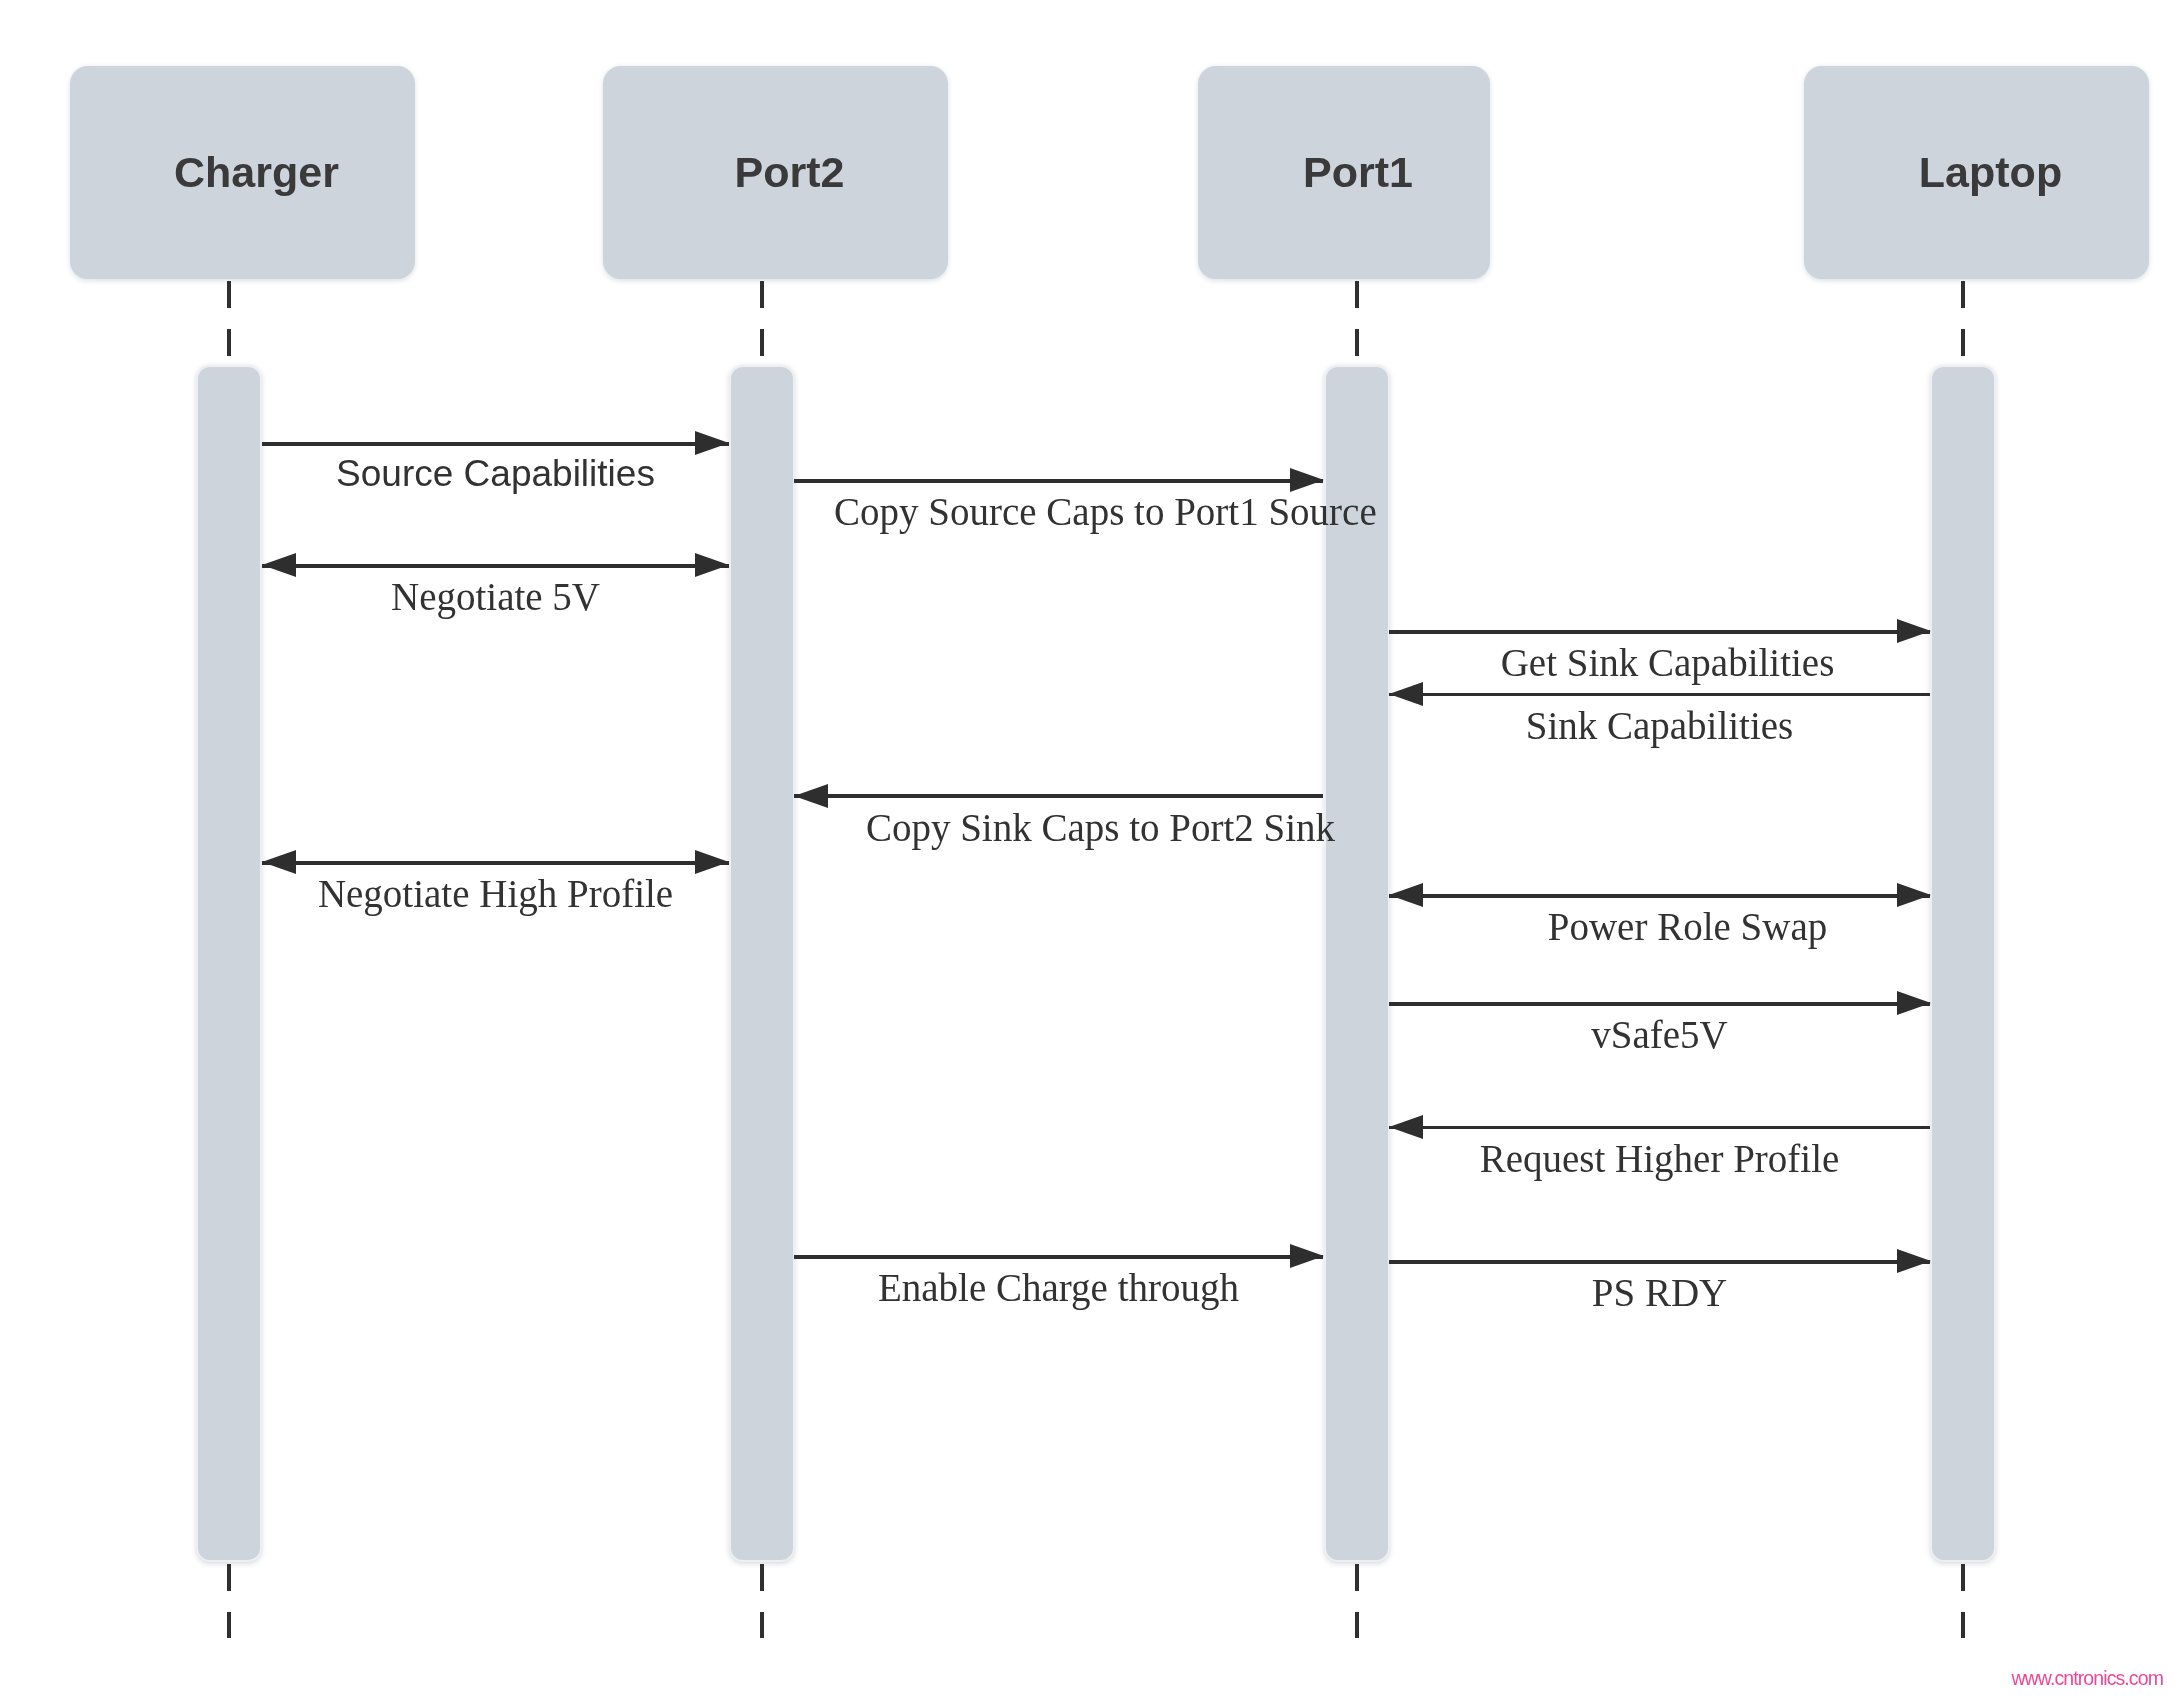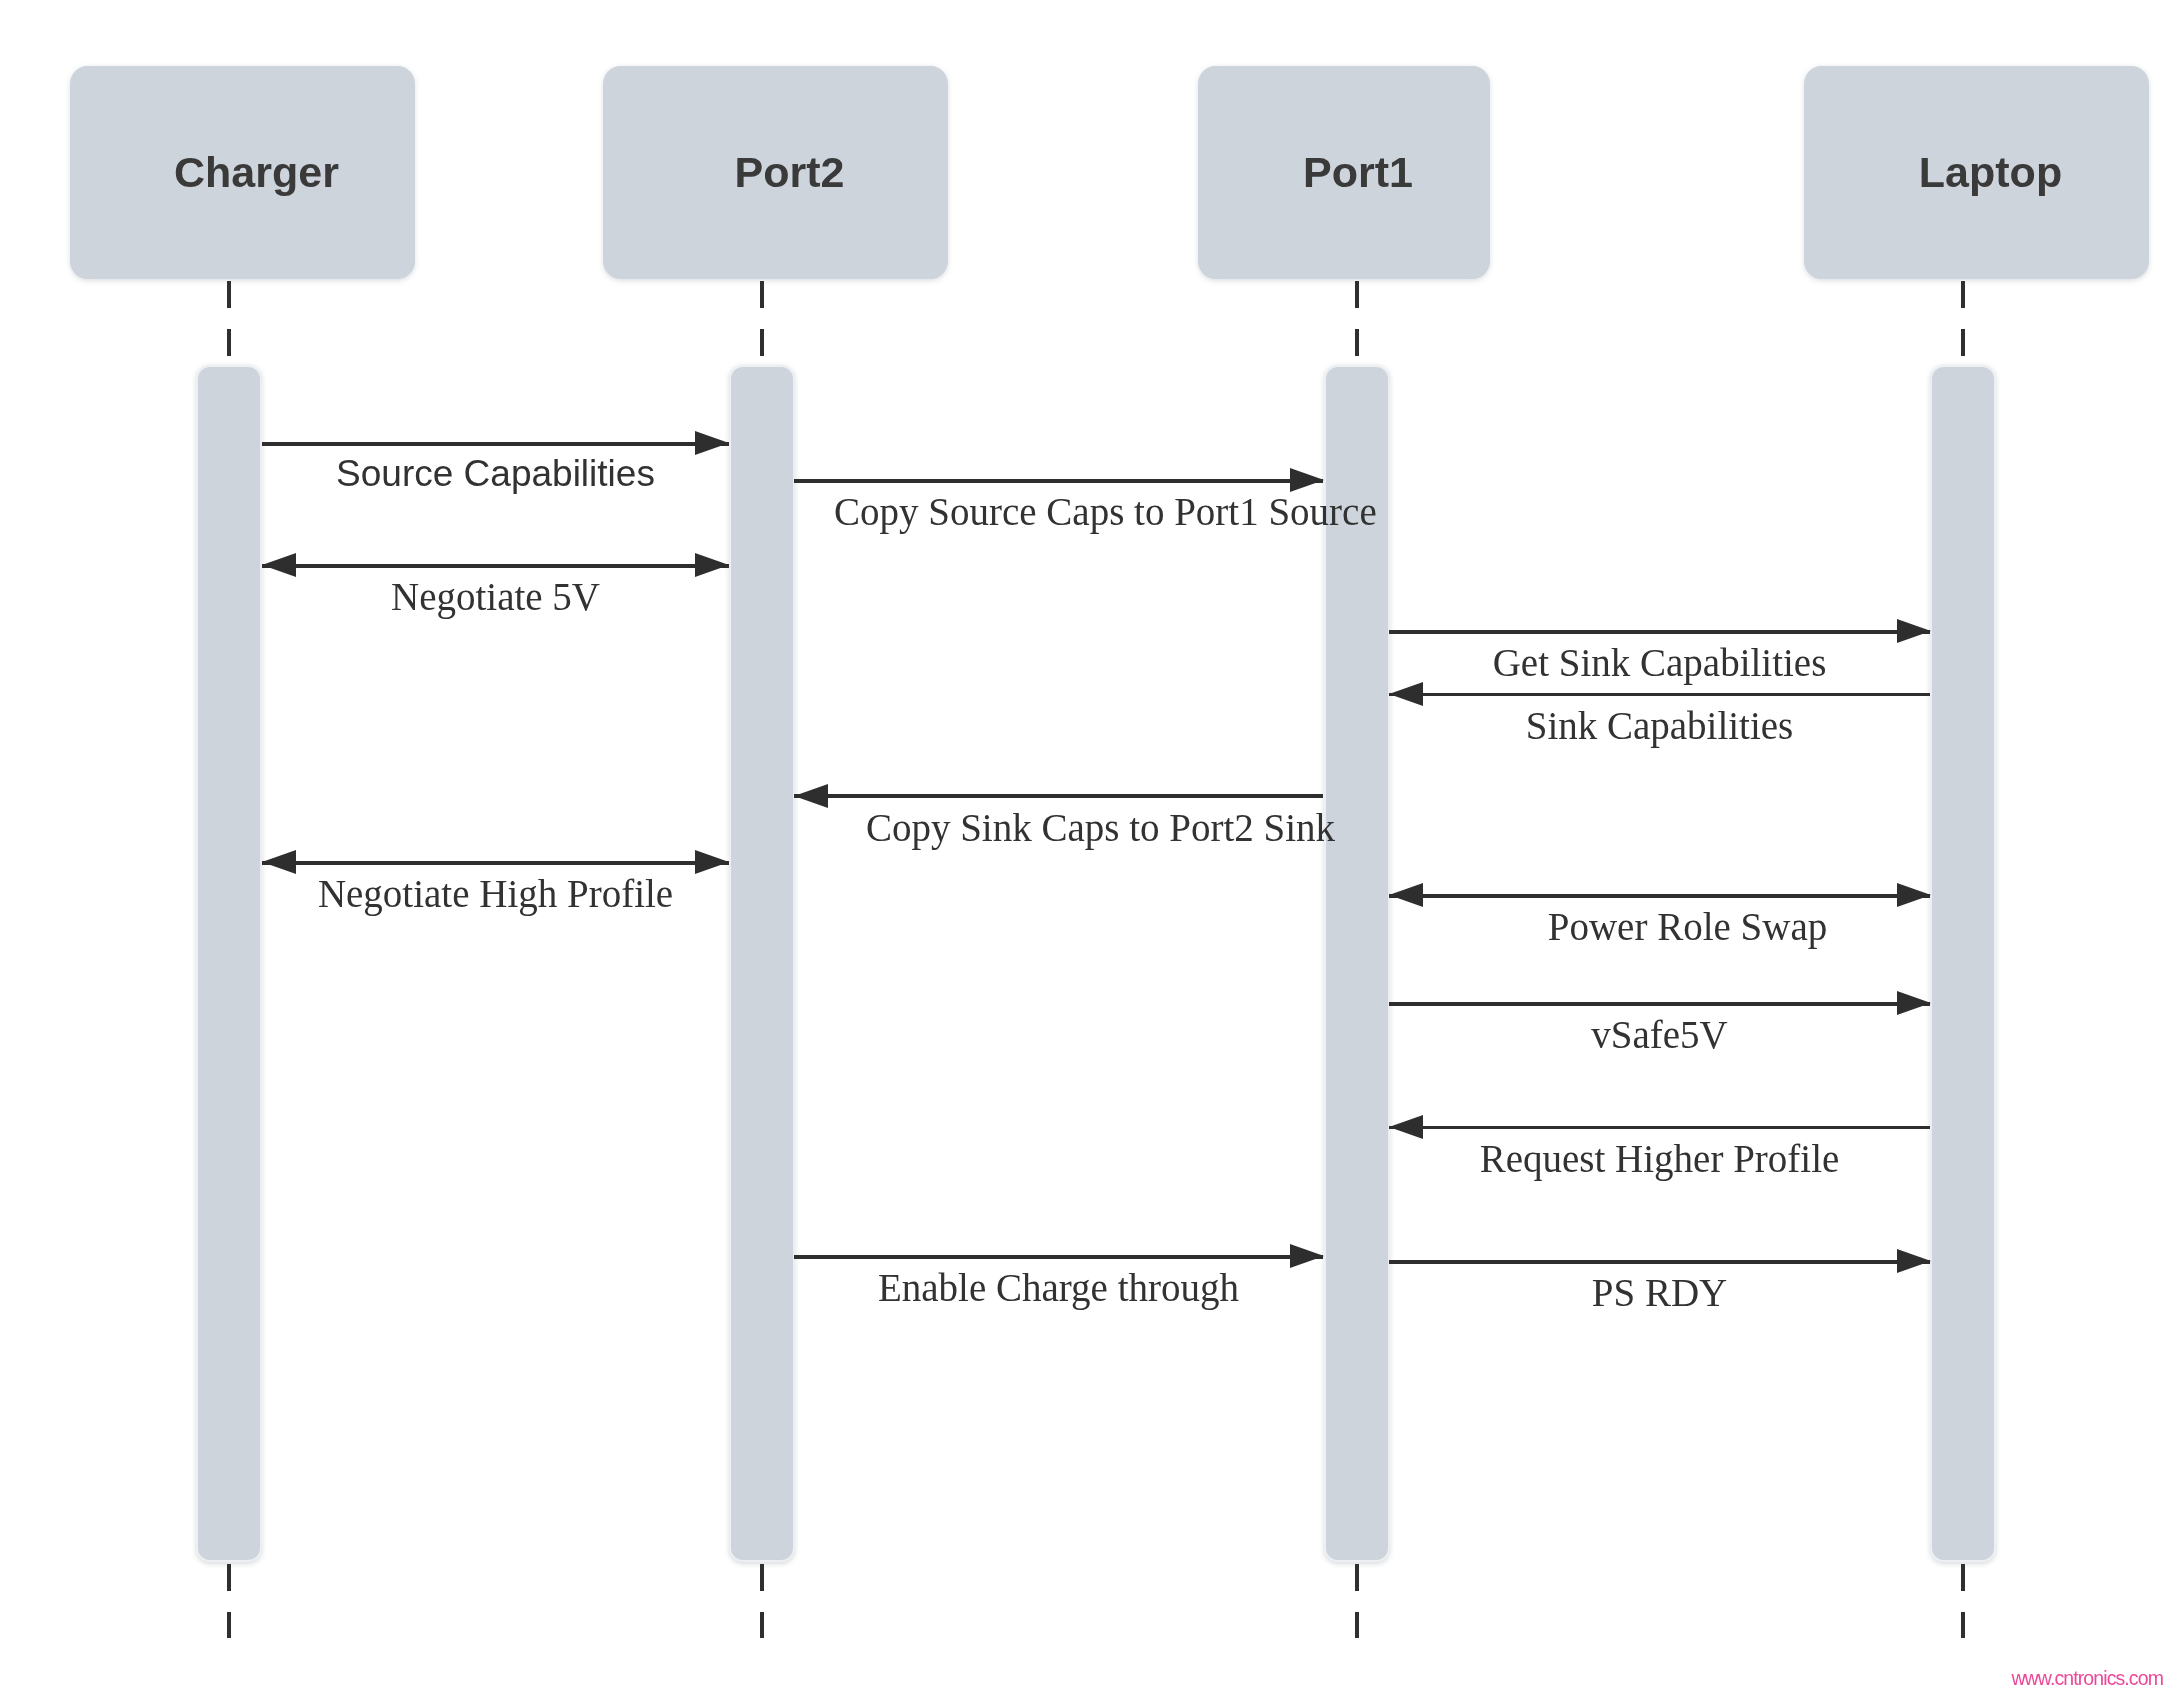--- a/index.html
+++ b/index.html
@@ -61,21 +61,21 @@
     <div class="mlabel sans" style="left: 262px; top: 454px; width: 467px;">Source Capabilities</div>
     <div class="mline" style="left: 794px; top: 479px; width: 529px; height: 3.5px;"></div>
     <div class="mhead r" style="left: 1290px; top: 468px;"></div>
     <div class="mlabel serif" style="left: 794px; top: 491px; width: 529px; padding-left: 40px;">Copy Source Caps to Port1 Source</div>
     <div class="mline" style="left: 262px; top: 564px; width: 467px; height: 3.5px;"></div>
     <div class="mhead r" style="left: 695px; top: 553px;"></div>
     <div class="mhead l" style="left: 262px; top: 553px;"></div>
     <div class="mlabel serif" style="left: 262px; top: 576px; width: 467px;">Negotiate 5V</div>
     <div class="mline" style="left: 1389px; top: 630px; width: 541px; height: 3.5px;"></div>
     <div class="mhead r" style="left: 1897px; top: 619px;"></div>
-    <div class="mlabel serif" style="left: 1389px; top: 642px; width: 541px;">Get Sink Capabilities</div>
+    <div class="mlabel serif" style="left: 1389px; top: 642px; width: 541px; padding-left: 8px;">Get Sink Capabilities</div>
     <div class="mline" style="left: 1389px; top: 693px; width: 541px; height: 2.7px;"></div>
     <div class="mhead l" style="left: 1389px; top: 682px;"></div>
     <div class="mlabel serif" style="left: 1389px; top: 705px; width: 541px;">Sink Capabilities</div>
     <div class="mline" style="left: 794px; top: 794px; width: 529px; height: 3.5px;"></div>
     <div class="mhead l" style="left: 794px; top: 784px;"></div>
     <div class="mlabel serif" style="left: 836px; top: 807px; width: 529px;">Copy Sink Caps to Port2 Sink</div>
     <div class="mline" style="left: 262px; top: 861px; width: 467px; height: 3.5px;"></div>
     <div class="mhead r" style="left: 695px; top: 850px;"></div>
     <div class="mhead l" style="left: 262px; top: 850px;"></div>
     <div class="mlabel serif" style="left: 262px; top: 873px; width: 467px;">Negotiate High Profile</div>

